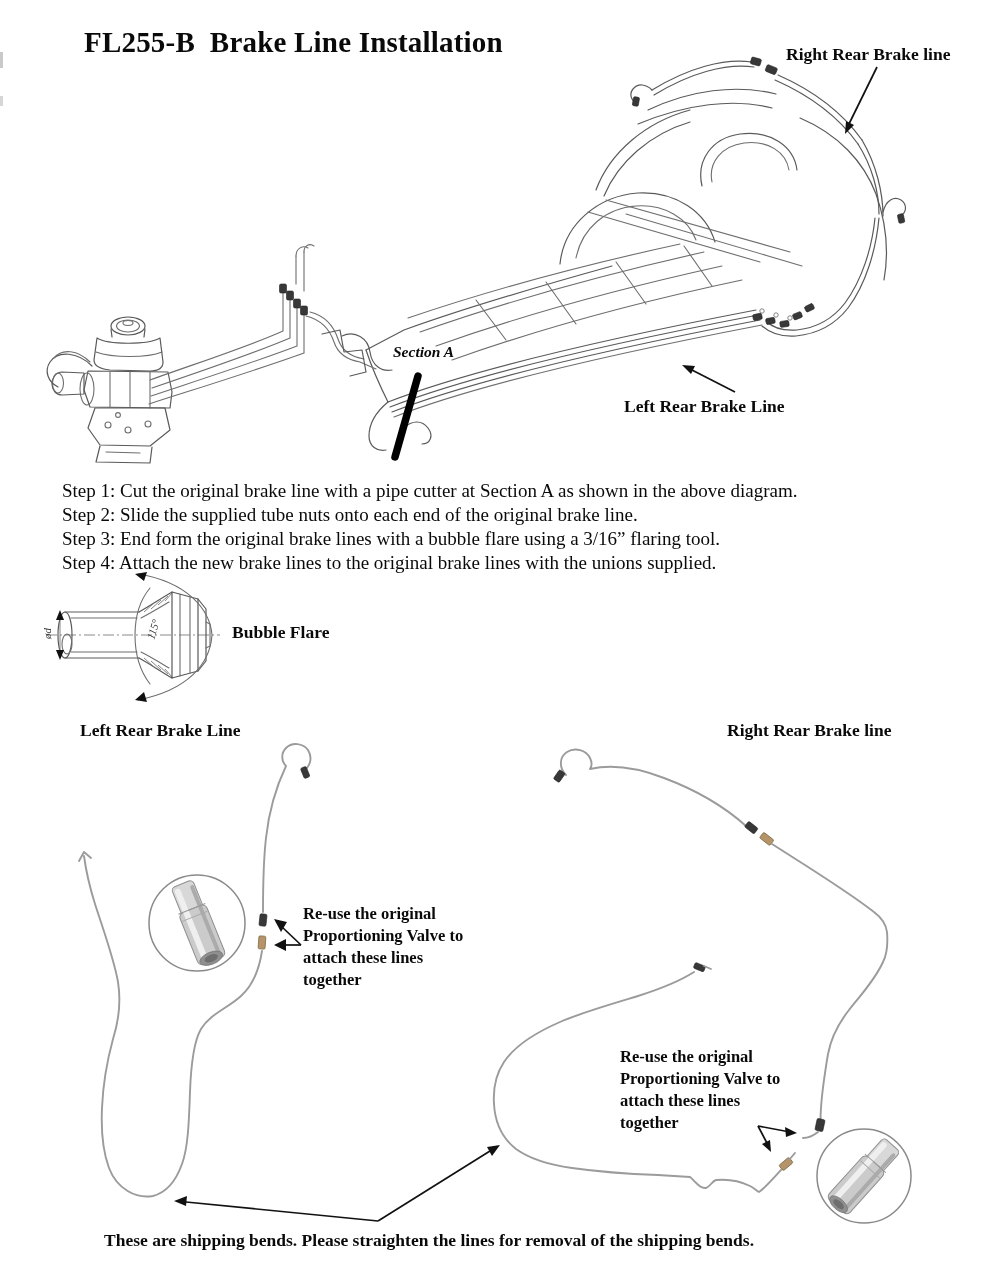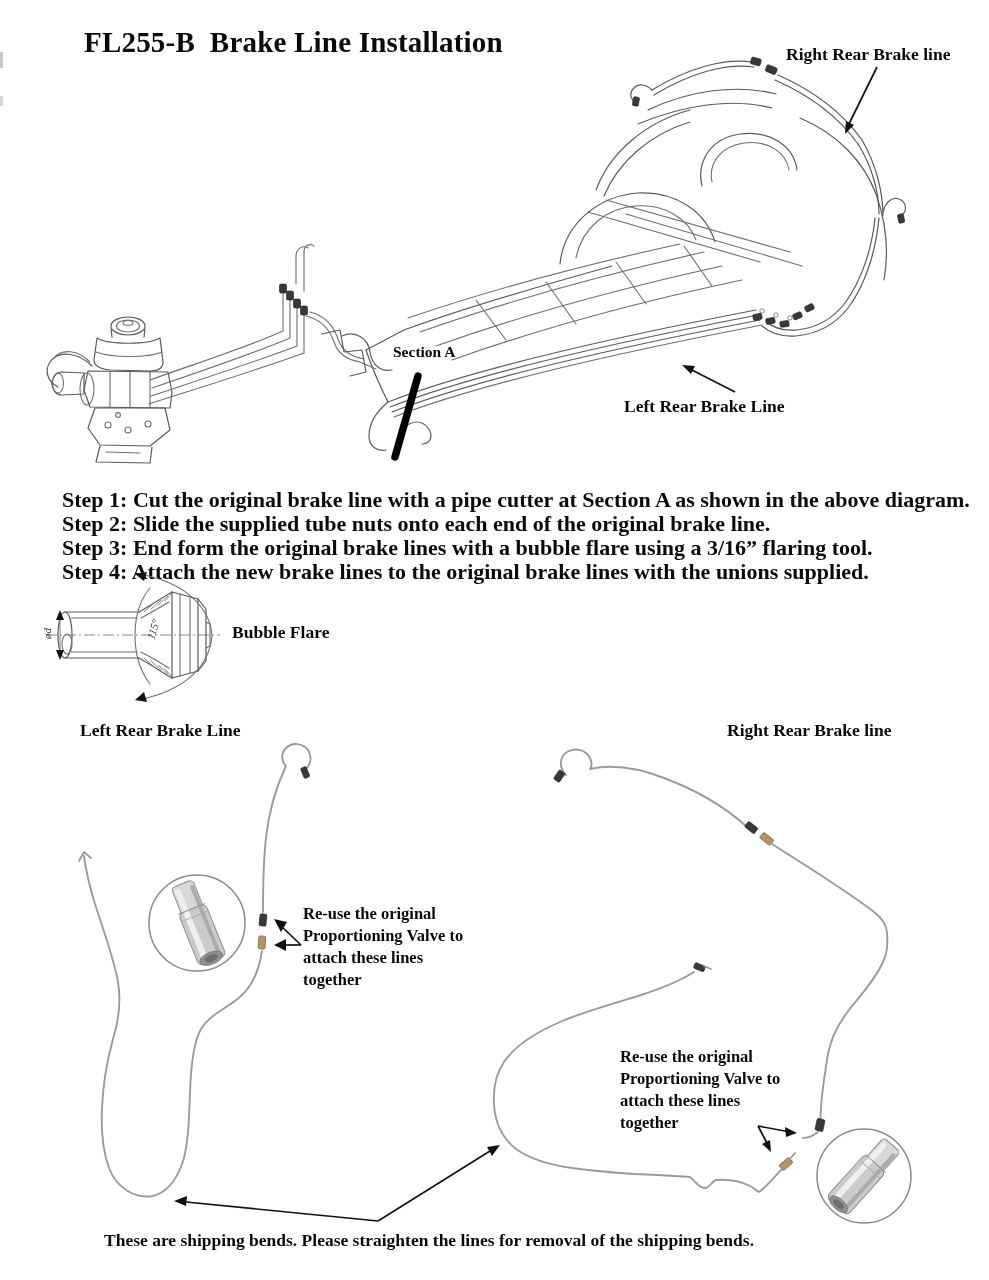--- a/index.html
+++ b/index.html
@@ -4,21 +4,21 @@
 <style>
   html,body{margin:0;padding:0;background:#ffffff;}
   #page{
     position:relative;width:989px;height:1280px;background:#ffffff;overflow:hidden;
     font-family:"Liberation Serif", serif;color:#0a0a0a;padding-left:40px;
   }
   .abs{position:absolute;}
   .title{font-size:29px;font-weight:bold;white-space:pre;letter-spacing:.2px;}
   .lbl{font-size:17.5px;font-weight:bold;white-space:nowrap;text-align:center;}
   .lbl-sm{font-size:15.5px;font-weight:bold;white-space:nowrap;}
-  .steps{font-size:22px;font-weight:bold;line-height:24px;white-space:nowrap;margin-top:9px;}
+  .steps{font-size:19px;font-weight:normal;line-height:24px;white-space:nowrap;}
   .note{font-size:16.5px;font-weight:bold;line-height:22px;}
   .footer{font-size:17.5px;font-weight:bold;white-space:nowrap;}
   svg{position:absolute;left:0;top:0;}
   .art{stroke:#5a5a5a;fill:none;stroke-width:1.2;stroke-linecap:round;stroke-linejoin:round;}
   .art2{stroke:#6e6e6e;fill:none;stroke-width:1.1;stroke-linecap:round;}
   .tube{stroke:#9b9b9b;fill:none;stroke-width:1.9;stroke-linecap:round;stroke-linejoin:round;}
   .ann{stroke:#111;fill:none;stroke-width:1.7;}
   .head{fill:#111;stroke:none;}
   .fit{fill:#383838;stroke:#222;stroke-width:.6;}
   .fitb{fill:#b49468;stroke:#77613c;stroke-width:.7;}
@@ -148,21 +148,21 @@
     </g>
     <g>
       <path class="ann" d="M 735 392 L 690 369"></path>
       <polygon class="head" points="682,365 695,366 691,374"></polygon>
     </g>
   </svg>
 
   <div class="abs title" style="left:84px;top:26px;">FL255-B  Brake Line Installation</div>
 
   <div class="abs lbl" style="left:786px;top:44px;">Right Rear Brake line</div>
-  <div class="abs lbl-sm" style="left:393px;top:343px;">Section A</div>
+  <div class="abs lbl-sm" style="left:393px;top:343px;font-style:italic;">Section A</div>
   <div class="abs lbl" style="left:624px;top:396px;">Left Rear Brake Line</div>
 
   <div class="abs steps" style="left:62px;top:479px;">
     <div>Step 1: Cut the original brake line with a pipe cutter at Section A as shown in the above diagram.</div>
     <div>Step 2: Slide the supplied tube nuts onto each end of the original brake line.</div>
     <div>Step 3: End form the original brake lines with a bubble flare using a 3/16” flaring tool.</div>
     <div>Step 4: Attach the new brake lines to the original brake lines with the unions supplied.</div>
   </div>
 
   <svg style="left:38px;top:572px;" width="290" height="140" viewBox="0 0 290 140">

